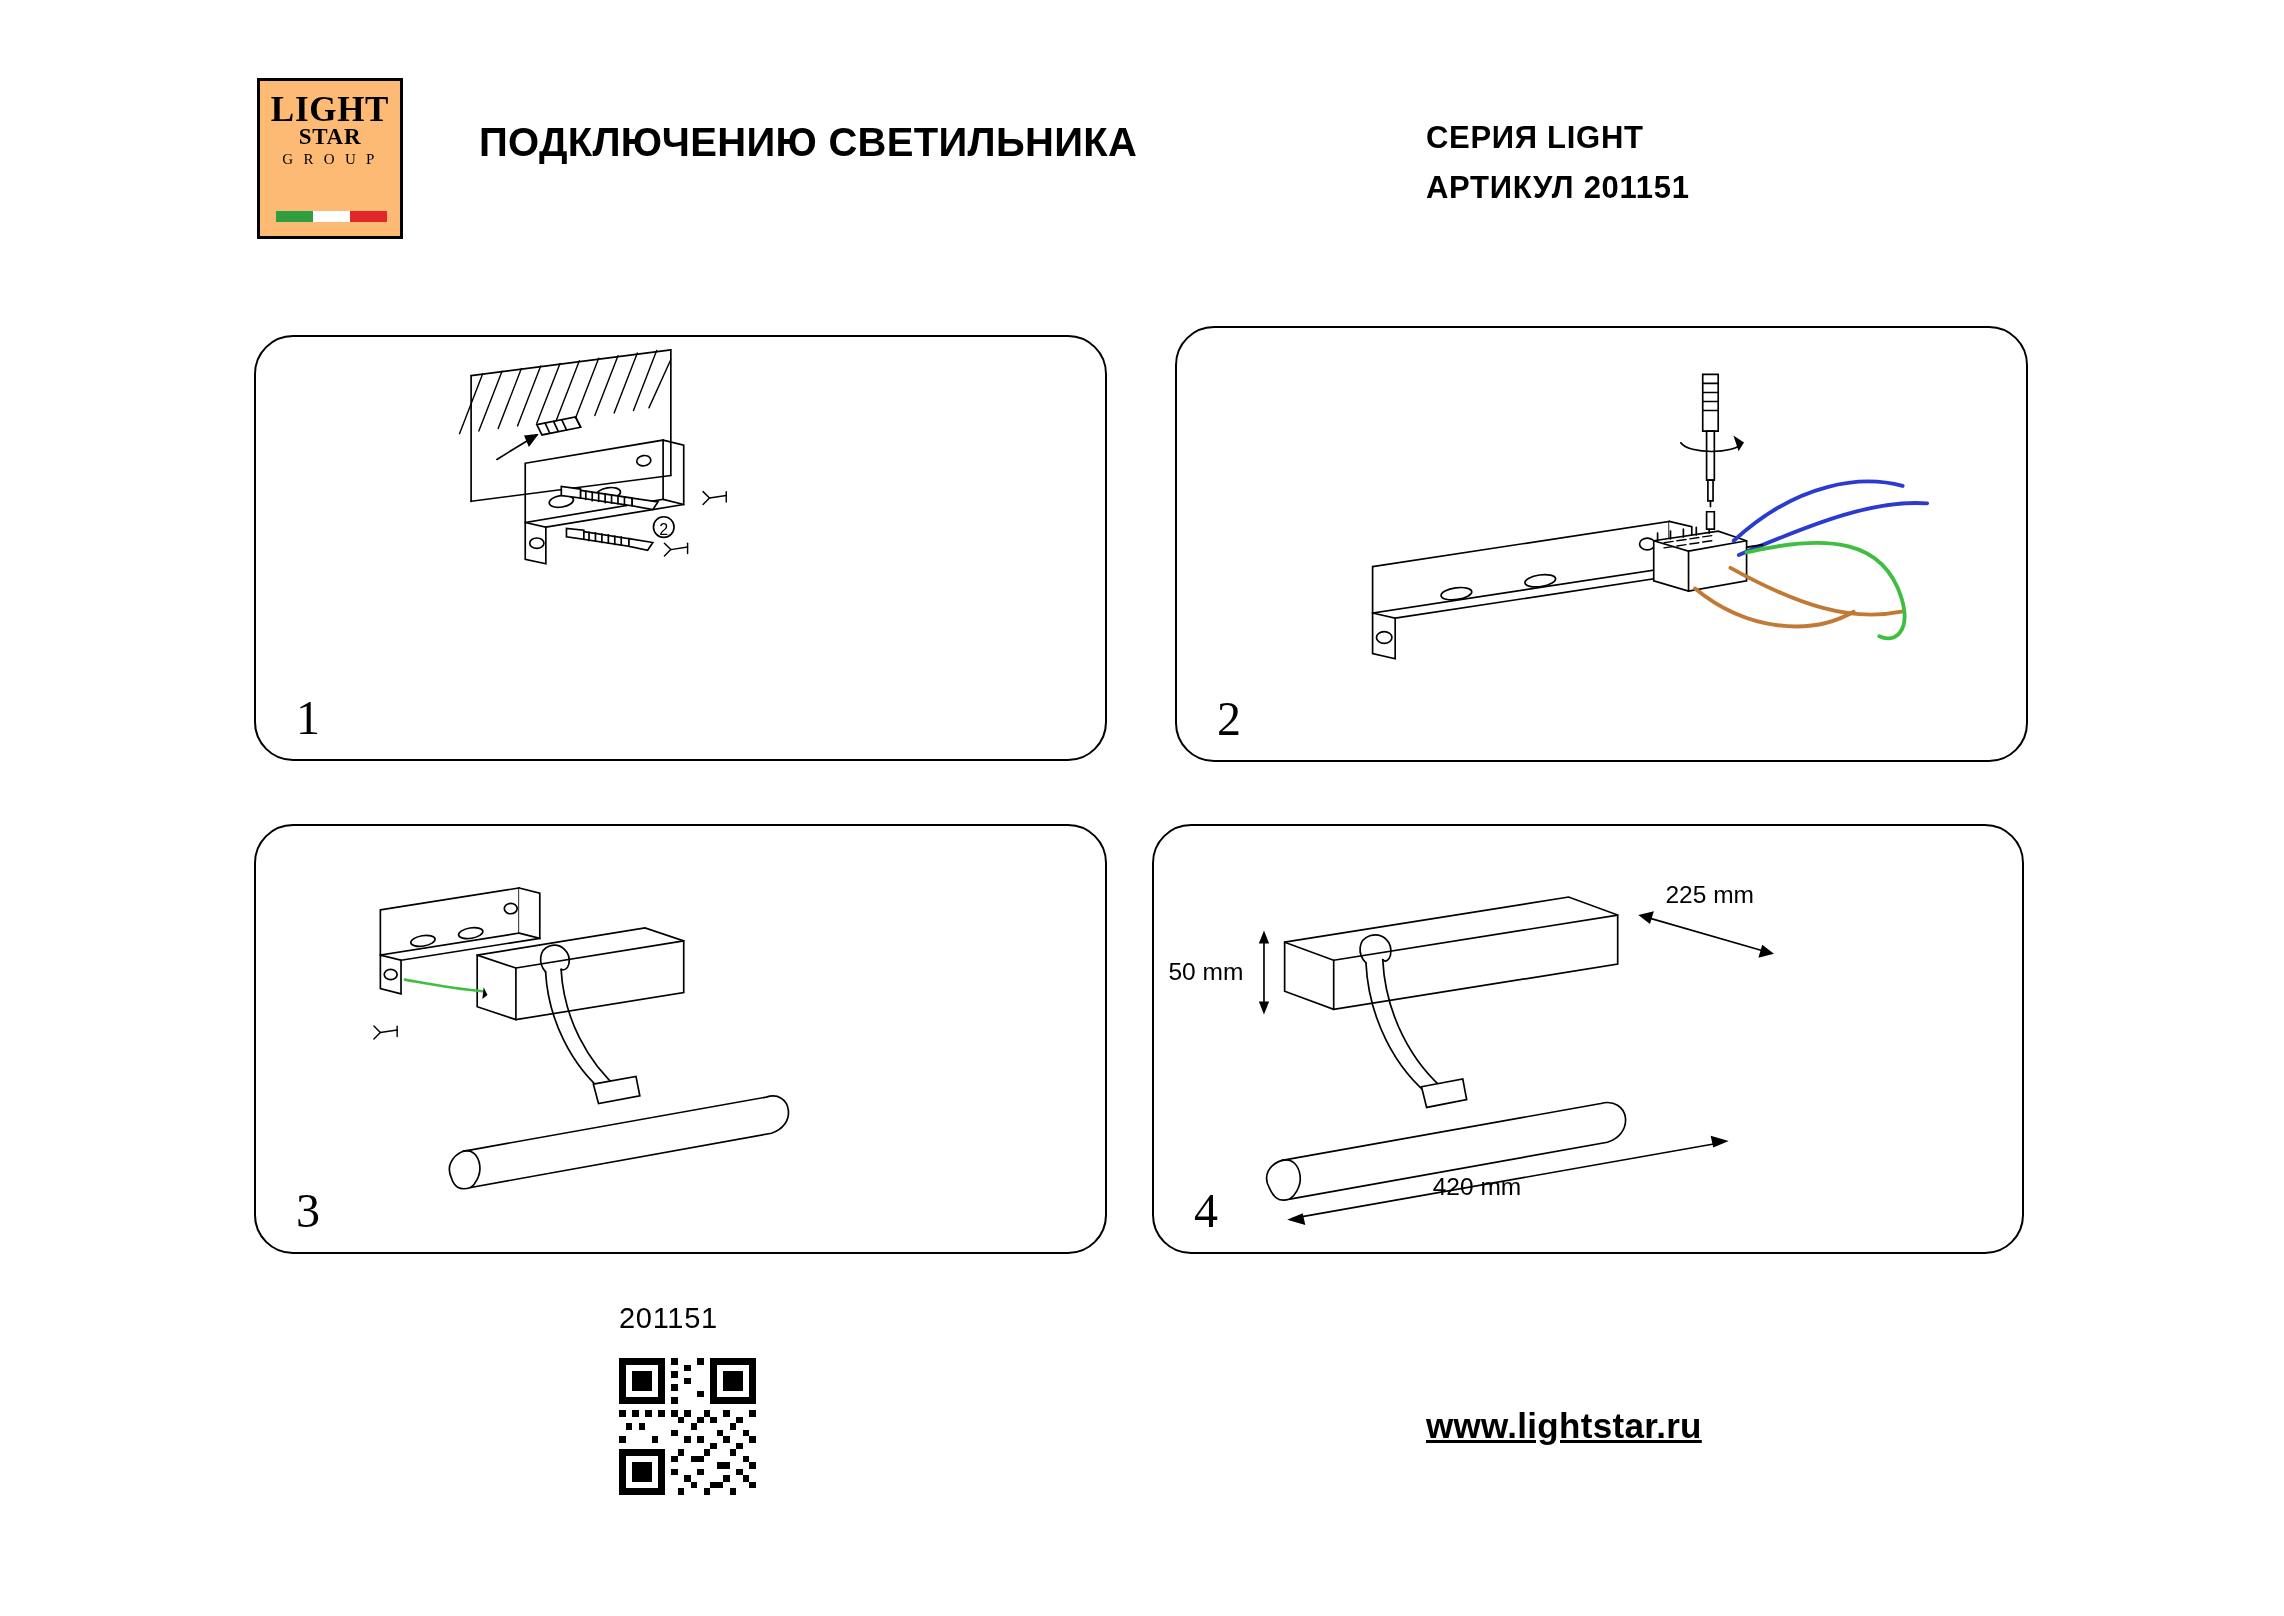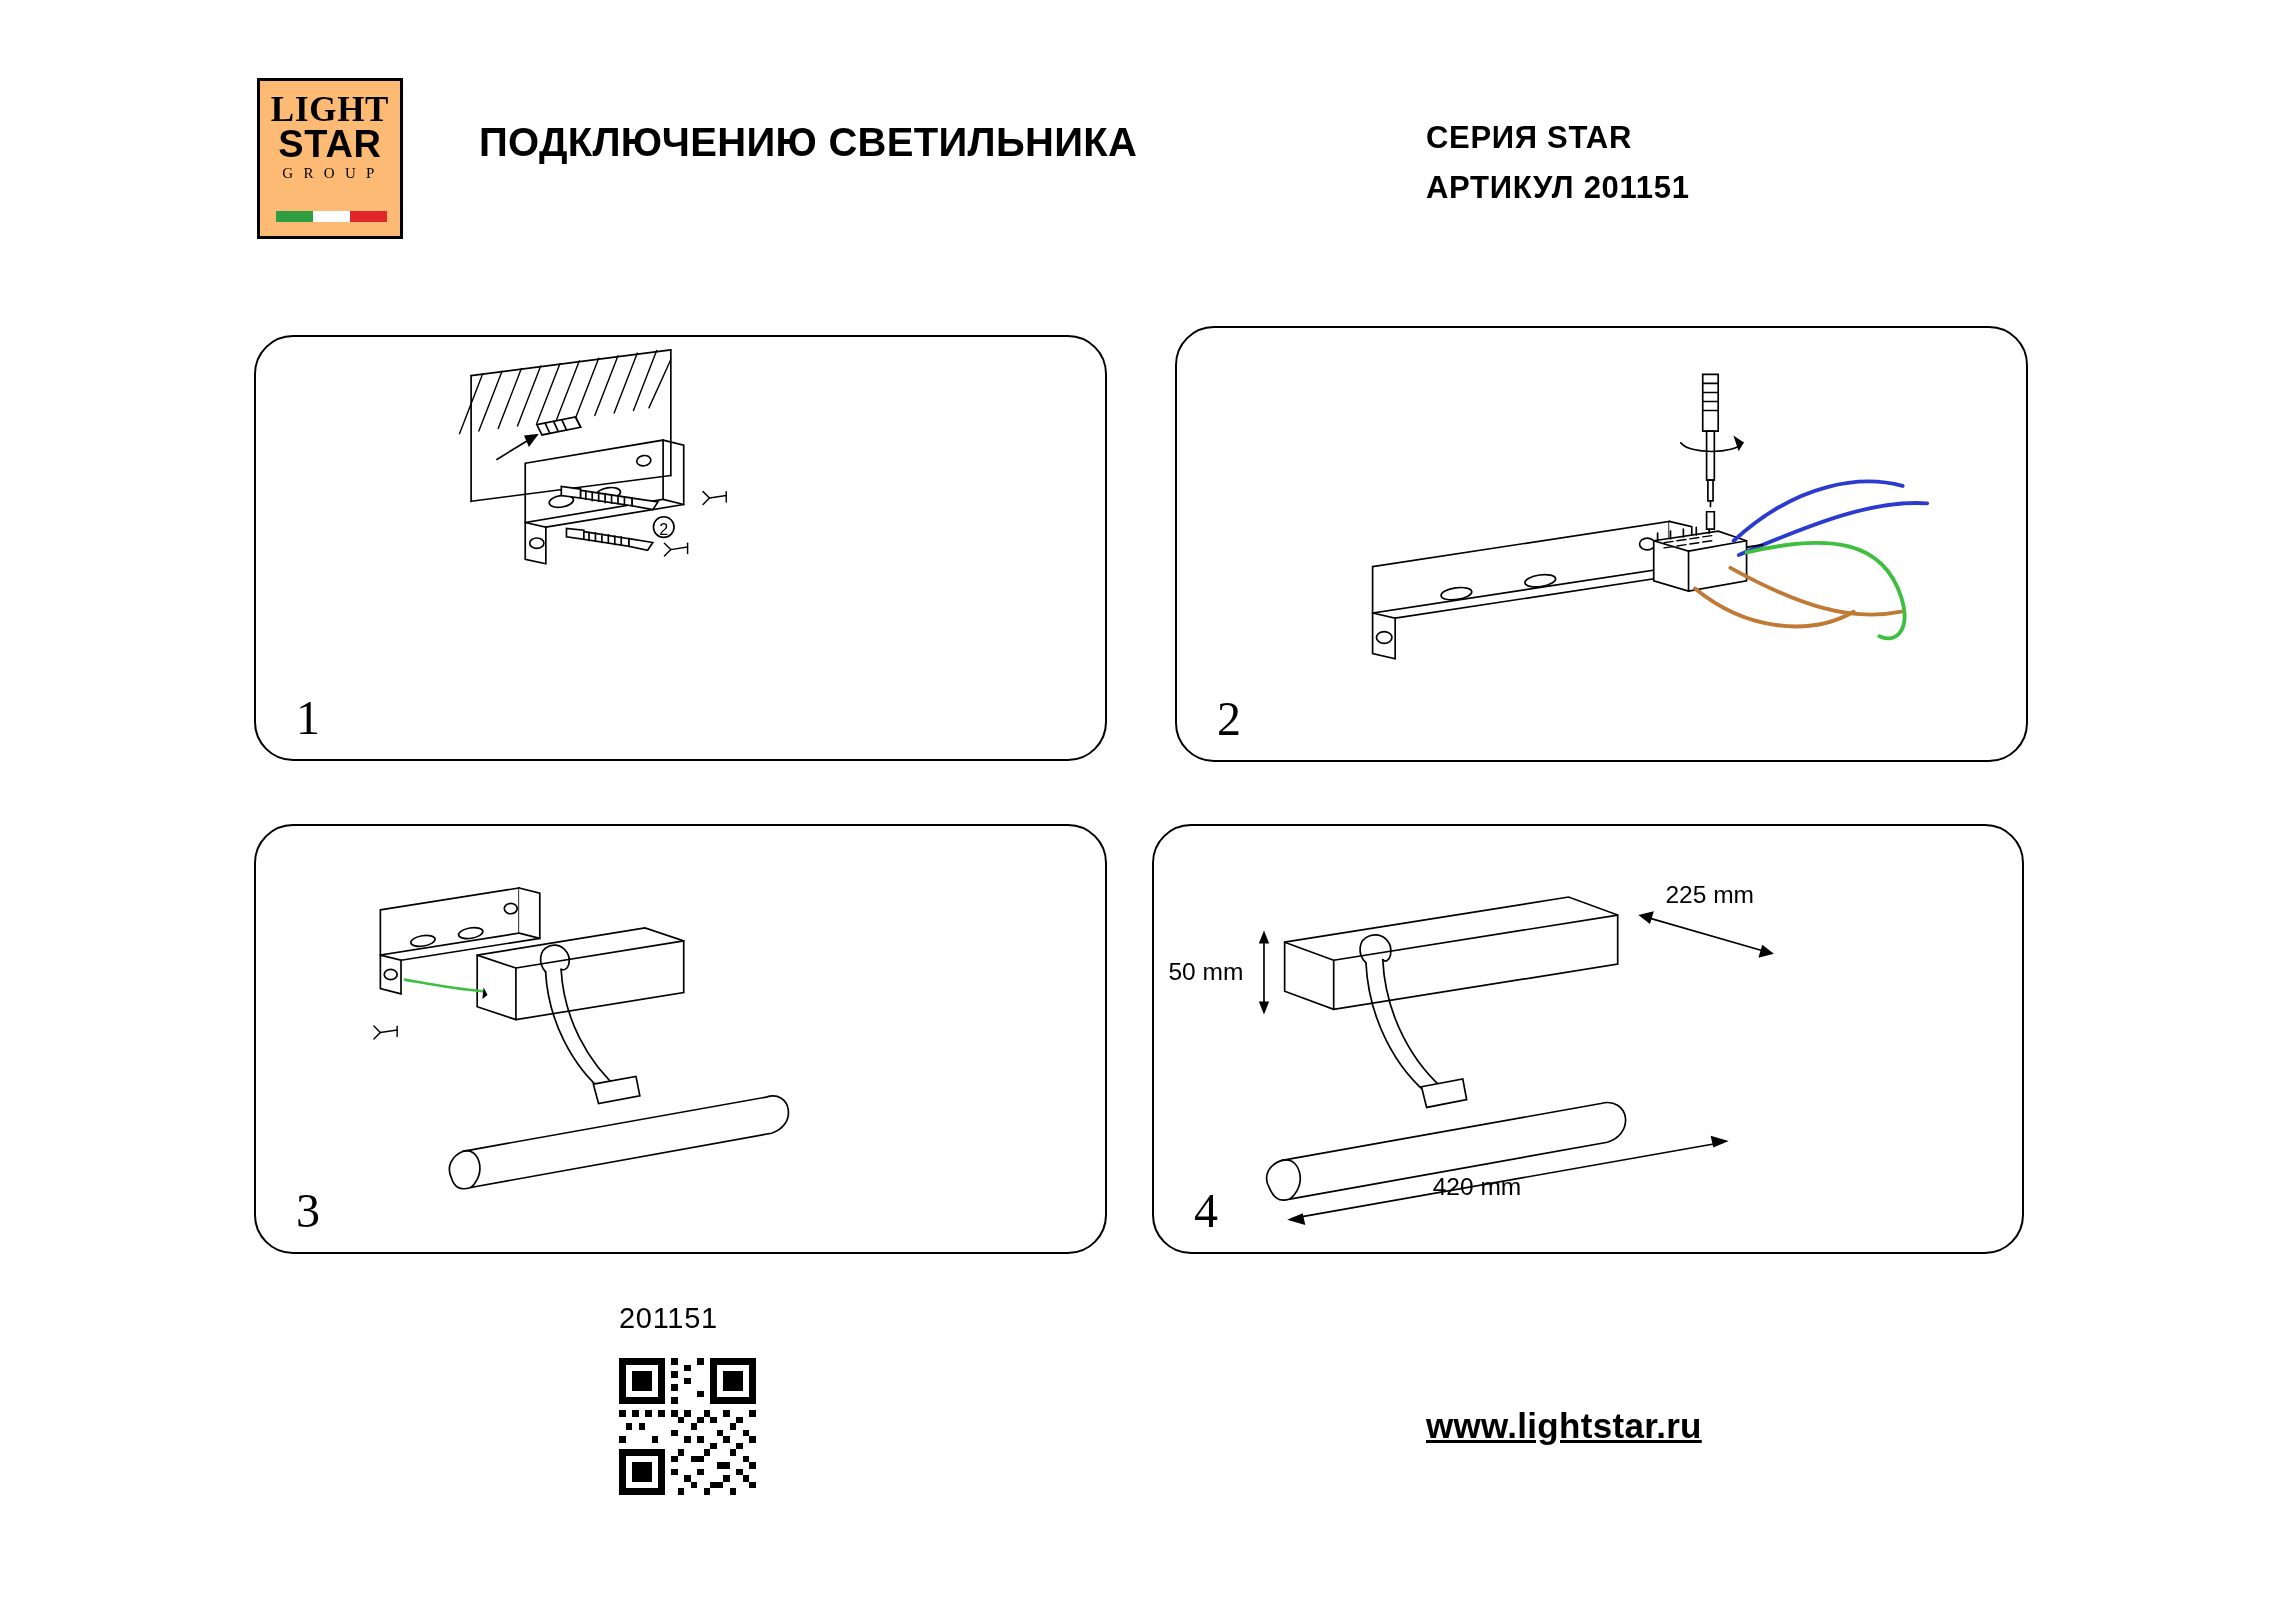--- a/index.html
+++ b/index.html
@@ -43,24 +43,24 @@
     line-height: 0.95;
   }
   .logo-light {
     font-size: 35px;
     font-weight: bold;
     letter-spacing: 0.7px;
     font-family: "Liberation Serif", serif;
     display: block;
   }
   .logo-star {
-    font-size: 38px;
+    font-size: 23px;
     font-weight: bold;
     letter-spacing: 0.7px;
-    font-family: Liberation Sans, sans-serif;
+    font-family: Liberation Serif, serif;
     display: block;
   }
   .logo-group {
     font-size: 15px;
     letter-spacing: 3.3px;
     font-family: "Liberation Serif", serif;
     display: block;
     margin-top: 3.9px;
   }
   .logo-flag {
@@ -178,21 +178,21 @@
         <i class="flag-white"></i>
         <i class="flag-red"></i>
     </div>
   </div>
 
   <div class="title-main">
     <div>ПОДКЛЮЧЕНИЮ СВЕТИЛЬНИКА</div>
   </div>
 
   <div class="header-right">
-    <div class="series-line">СЕРИЯ STAR</div>
+    <div class="series-line">СЕРИЯ LIGHT</div>
     <div class="article-line">АРТИКУЛ 201151</div>
   </div>
 </div>
 
 <div class="panel" id="panel-1">
   <svg class="panel-art" viewBox="0 0 1310 655">
     <g fill="none" stroke="#000" stroke-width="2.6" stroke-linecap="round">
 
       <path d="M330 60 L640 20 L640 215 L330 255 Z" fill="#fff" stroke="none"></path>
       <path d="M330 60 L640 20"></path>

